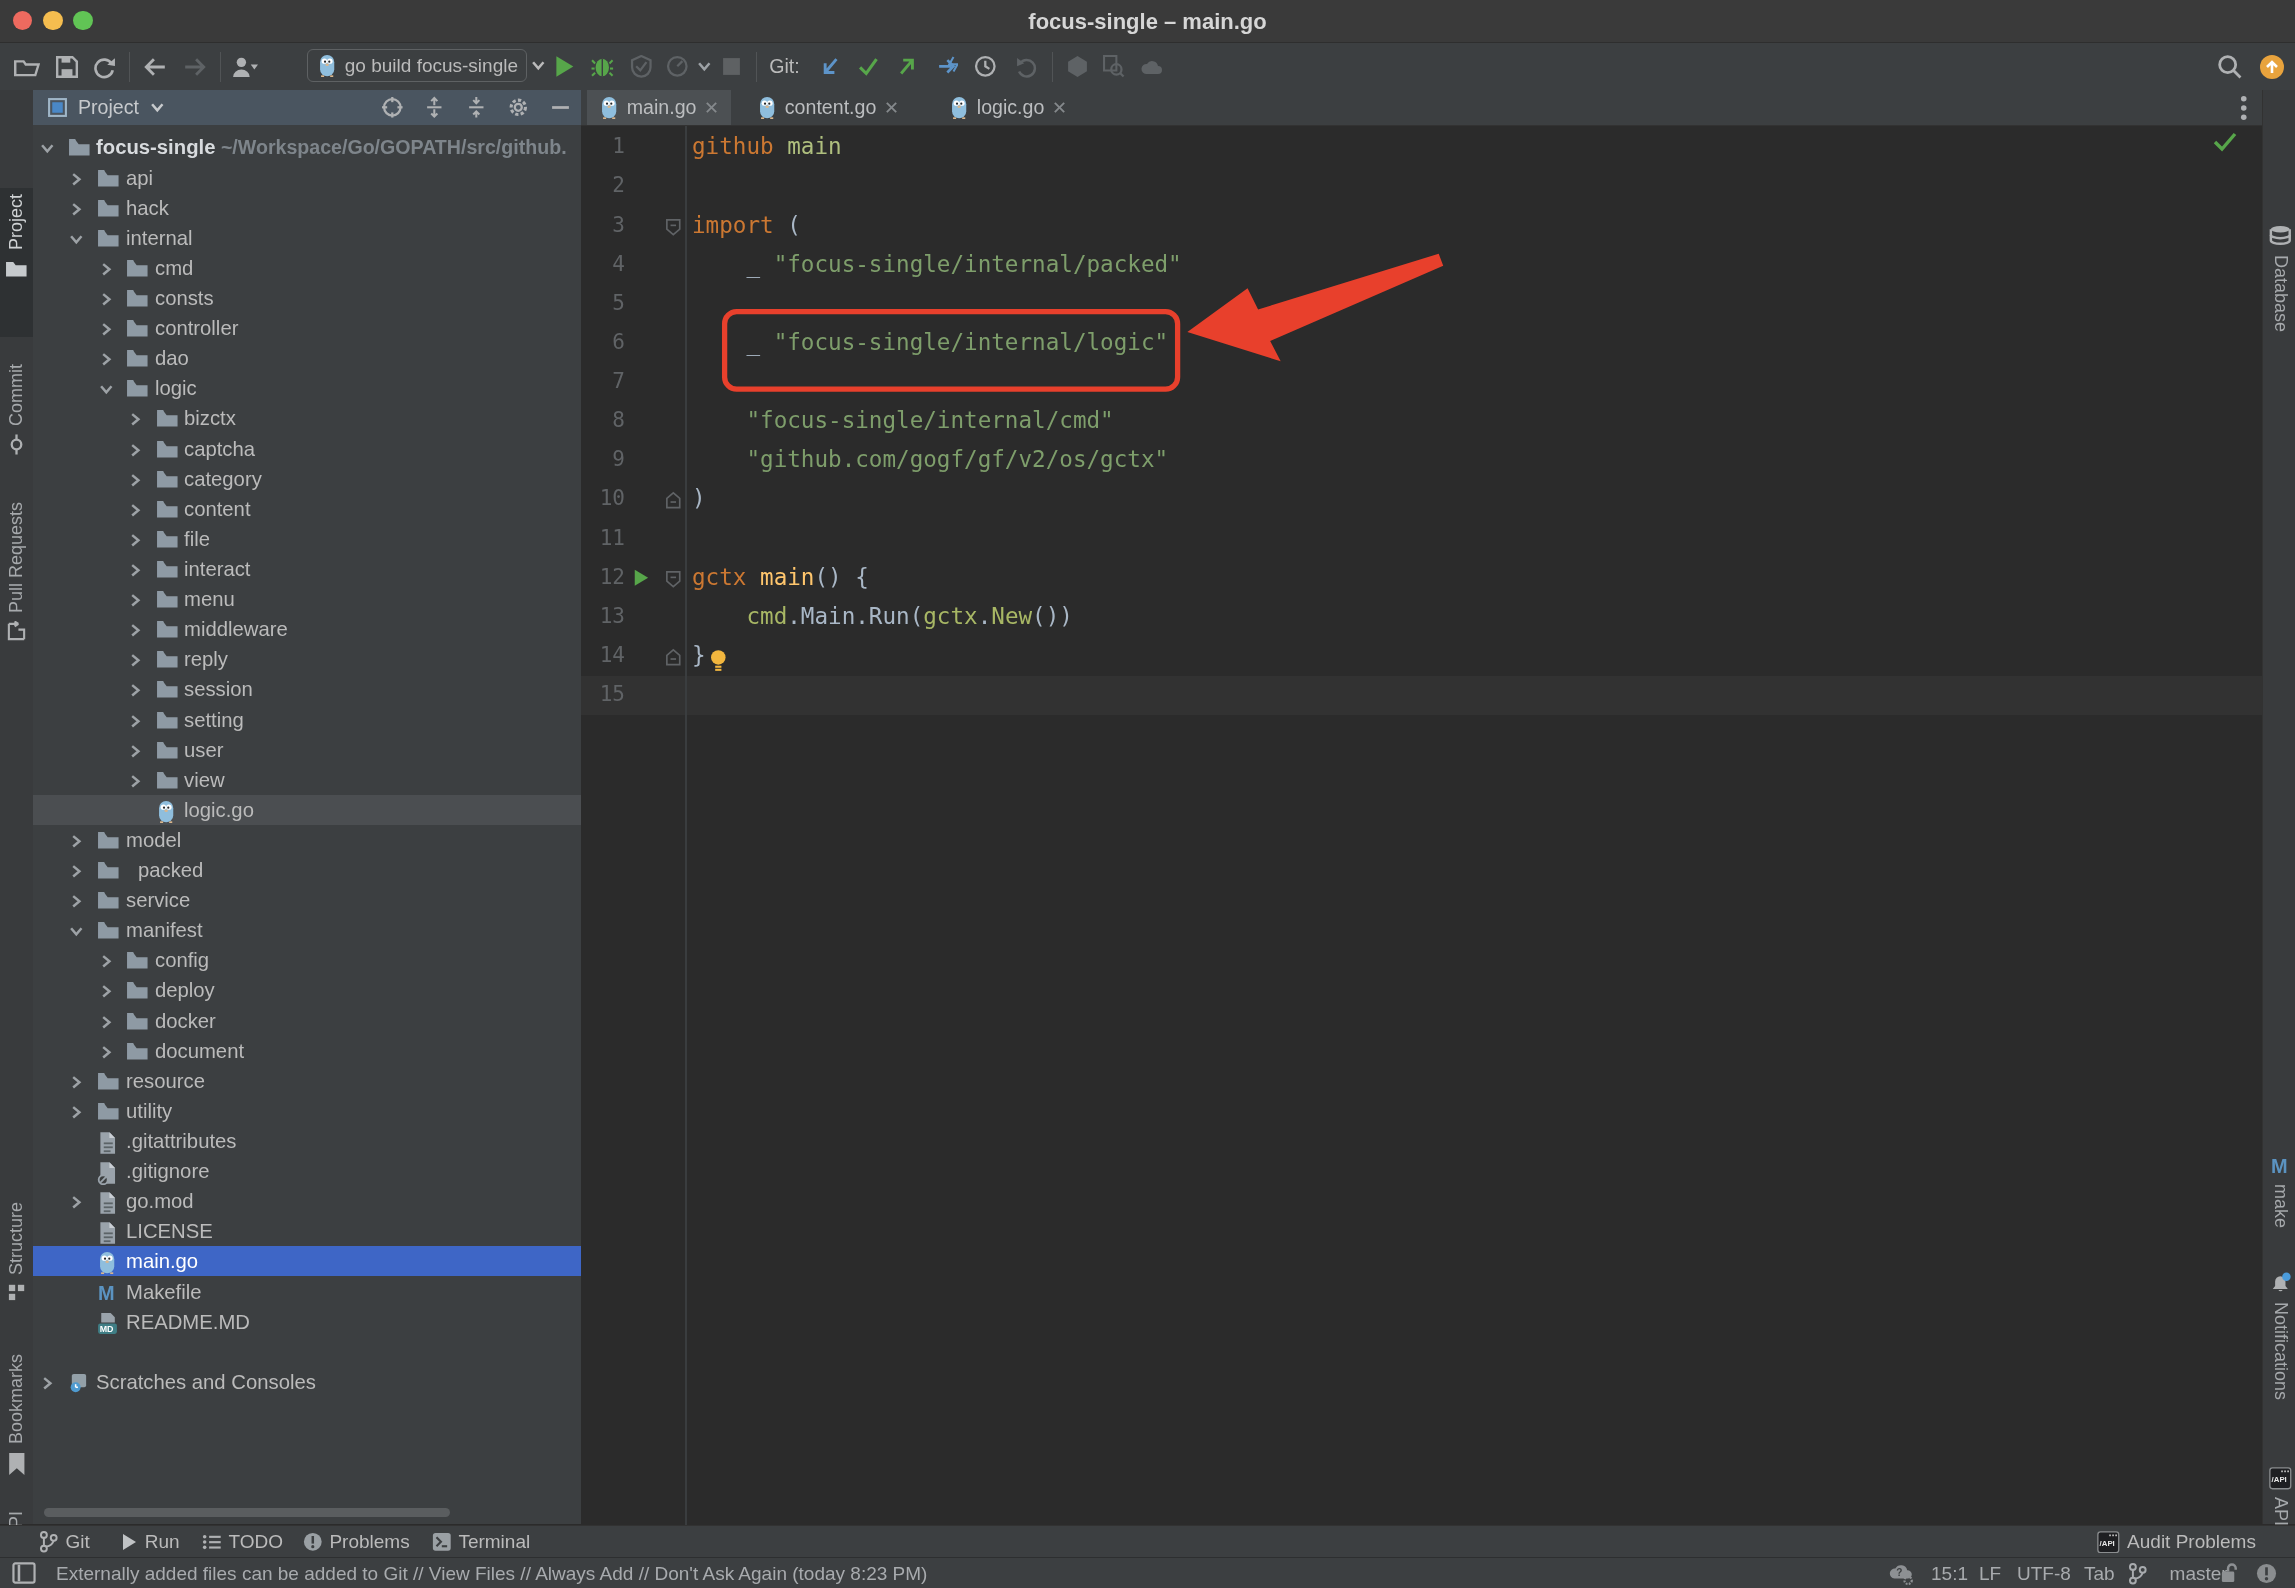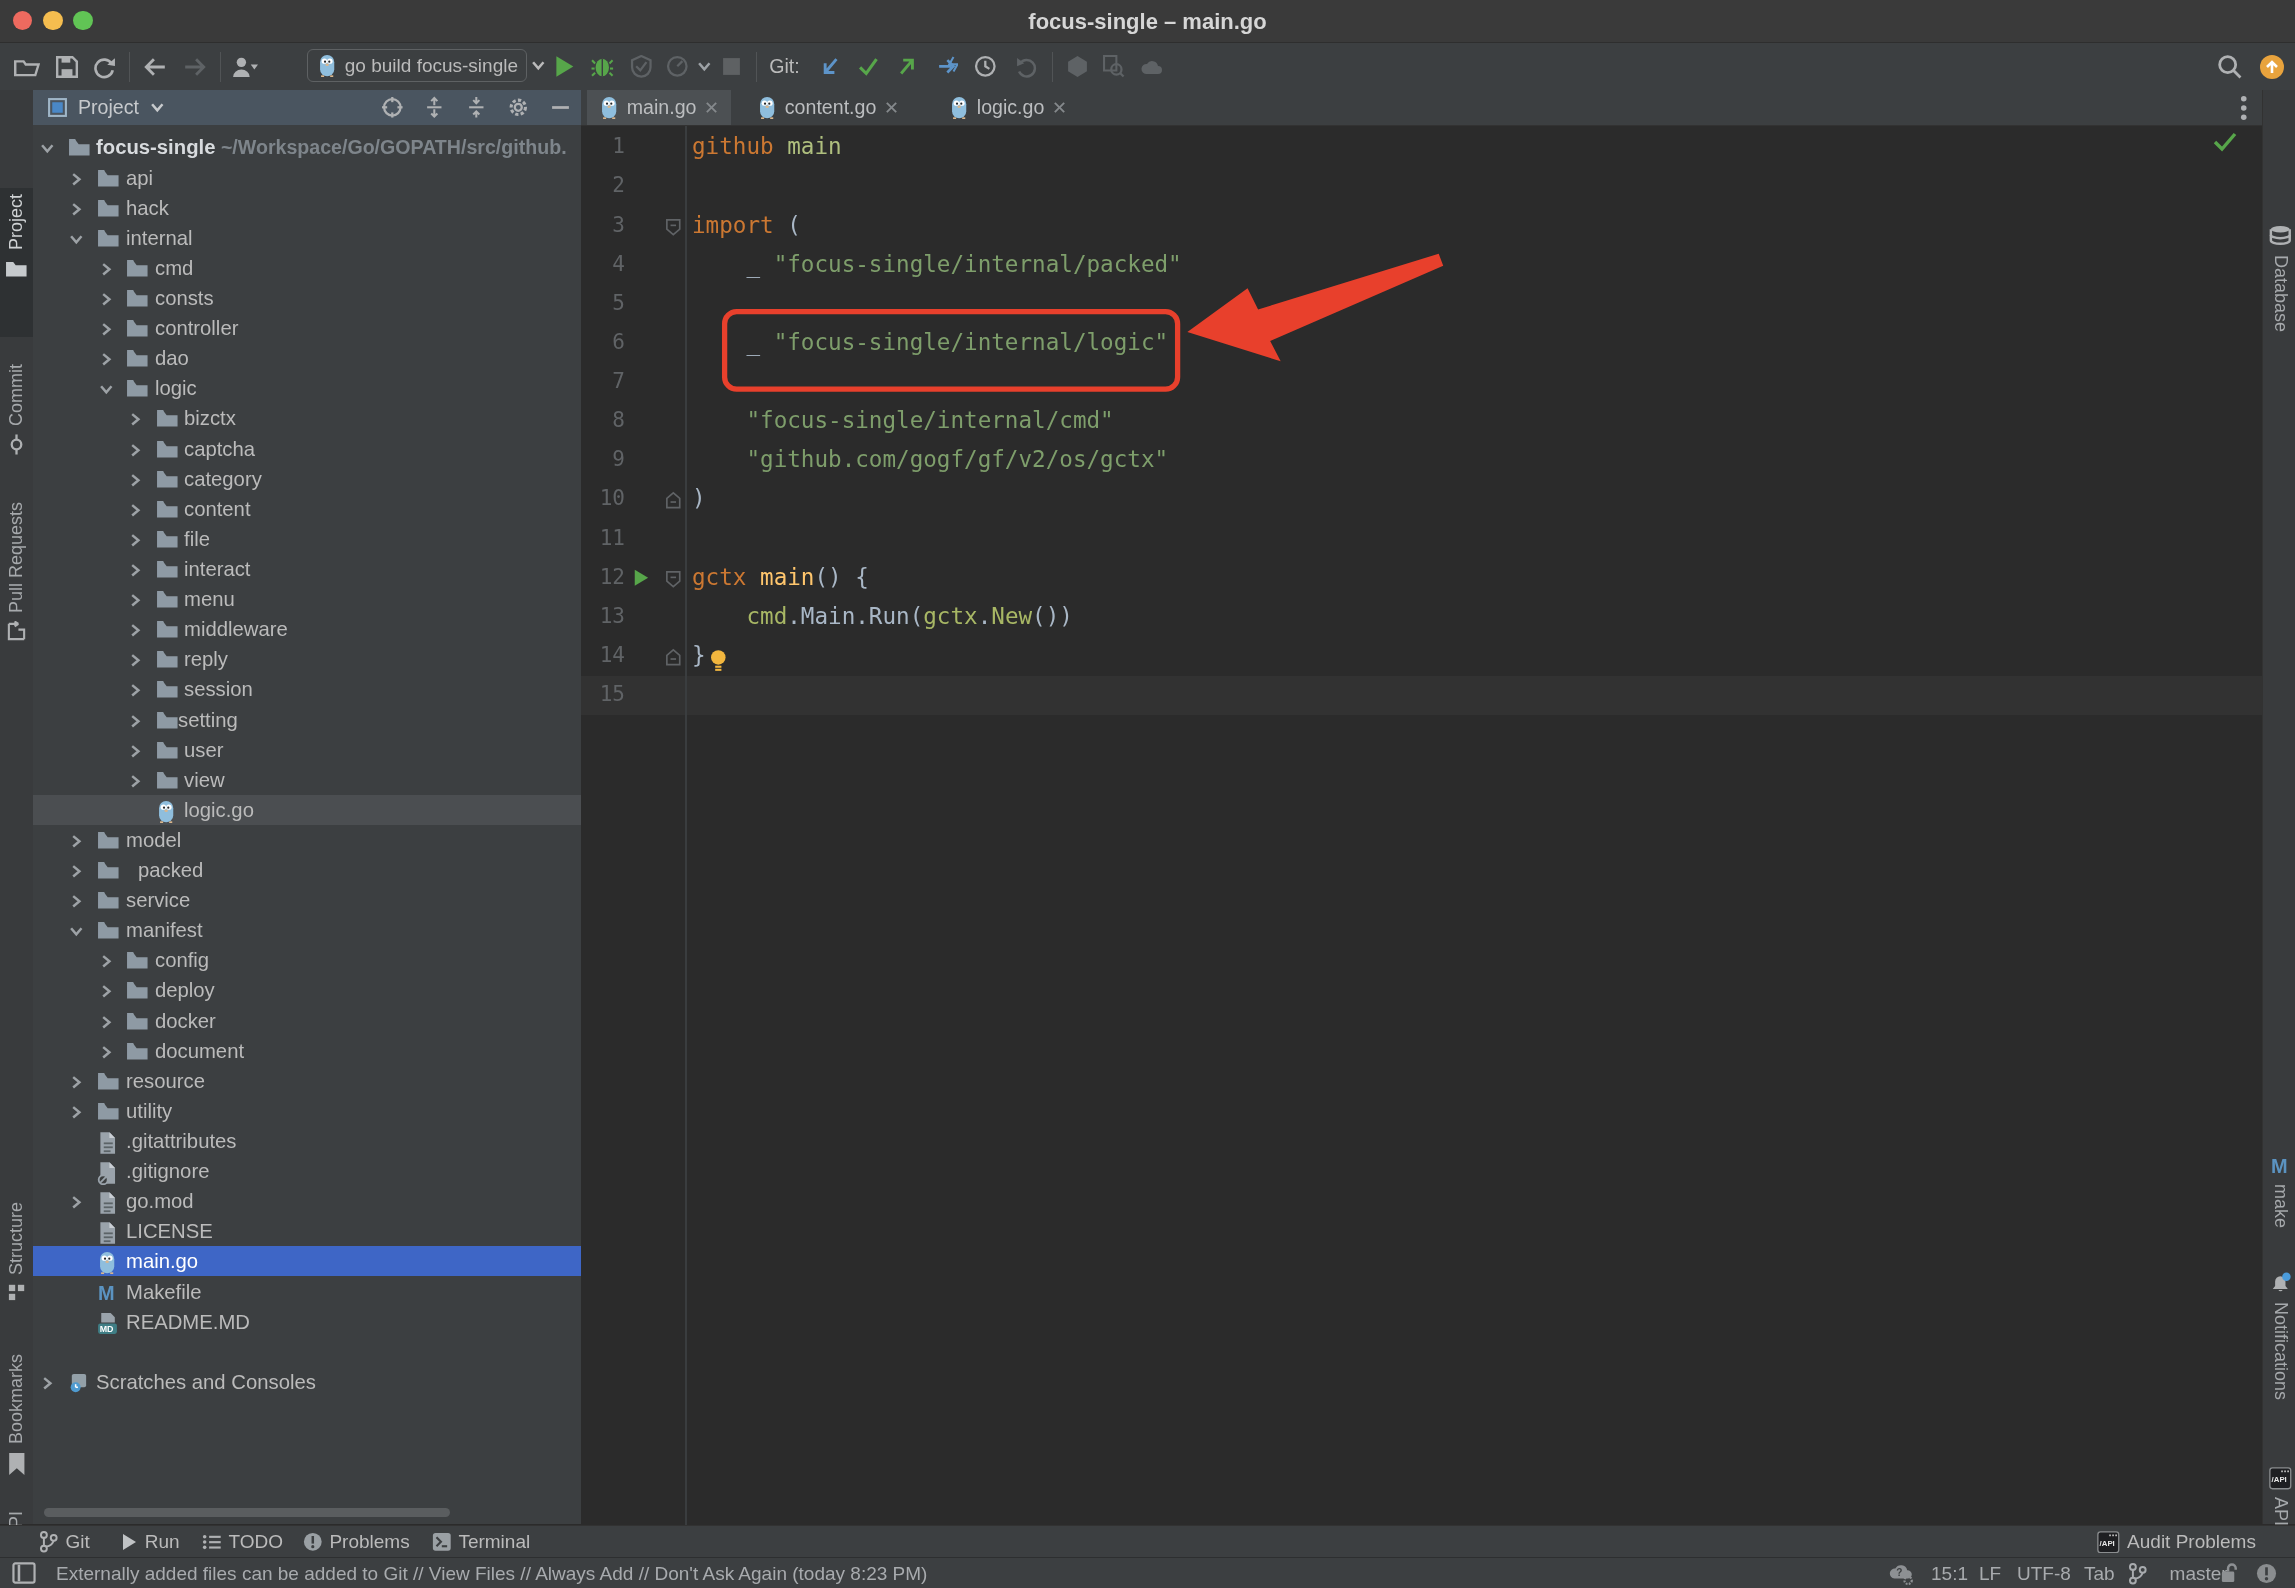--- a/index.html
+++ b/index.html
@@ -649,21 +649,21 @@
           <svg width="16.6" height="16.6" viewBox="0 0 16 16">
             <polyline points="5,3 11,8 5,13" fill="none" stroke="#9da2a6" stroke-width="2.4"></polyline>
           </svg>
         </span>
         <span class="ticon" style="left:123px">
           <svg width="22.6" height="19.5" viewBox="0 0 22 19">
             <path d="M1 4 h7 l2.4 3 H21 v11 H1 z" fill="#8e9aa4"></path>
             <path d="M1 4 v-2 h6 l1 2z" fill="#8e9aa4"></path>
           </svg>
         </span>
-        <span class="lab" style="left:145px;">setting</span>
+        <span class="lab" style="left:151px;">setting</span>
       </div>
       <div class="trow" style="top: 610px;">
         <span class="tchev" style="left:94px">
           <svg width="16.6" height="16.6" viewBox="0 0 16 16">
             <polyline points="5,3 11,8 5,13" fill="none" stroke="#9da2a6" stroke-width="2.4"></polyline>
           </svg>
         </span>
         <span class="ticon" style="left:123px">
           <svg width="22.6" height="19.5" viewBox="0 0 22 19">
             <path d="M1 4 h7 l2.4 3 H21 v11 H1 z" fill="#8e9aa4"></path>

